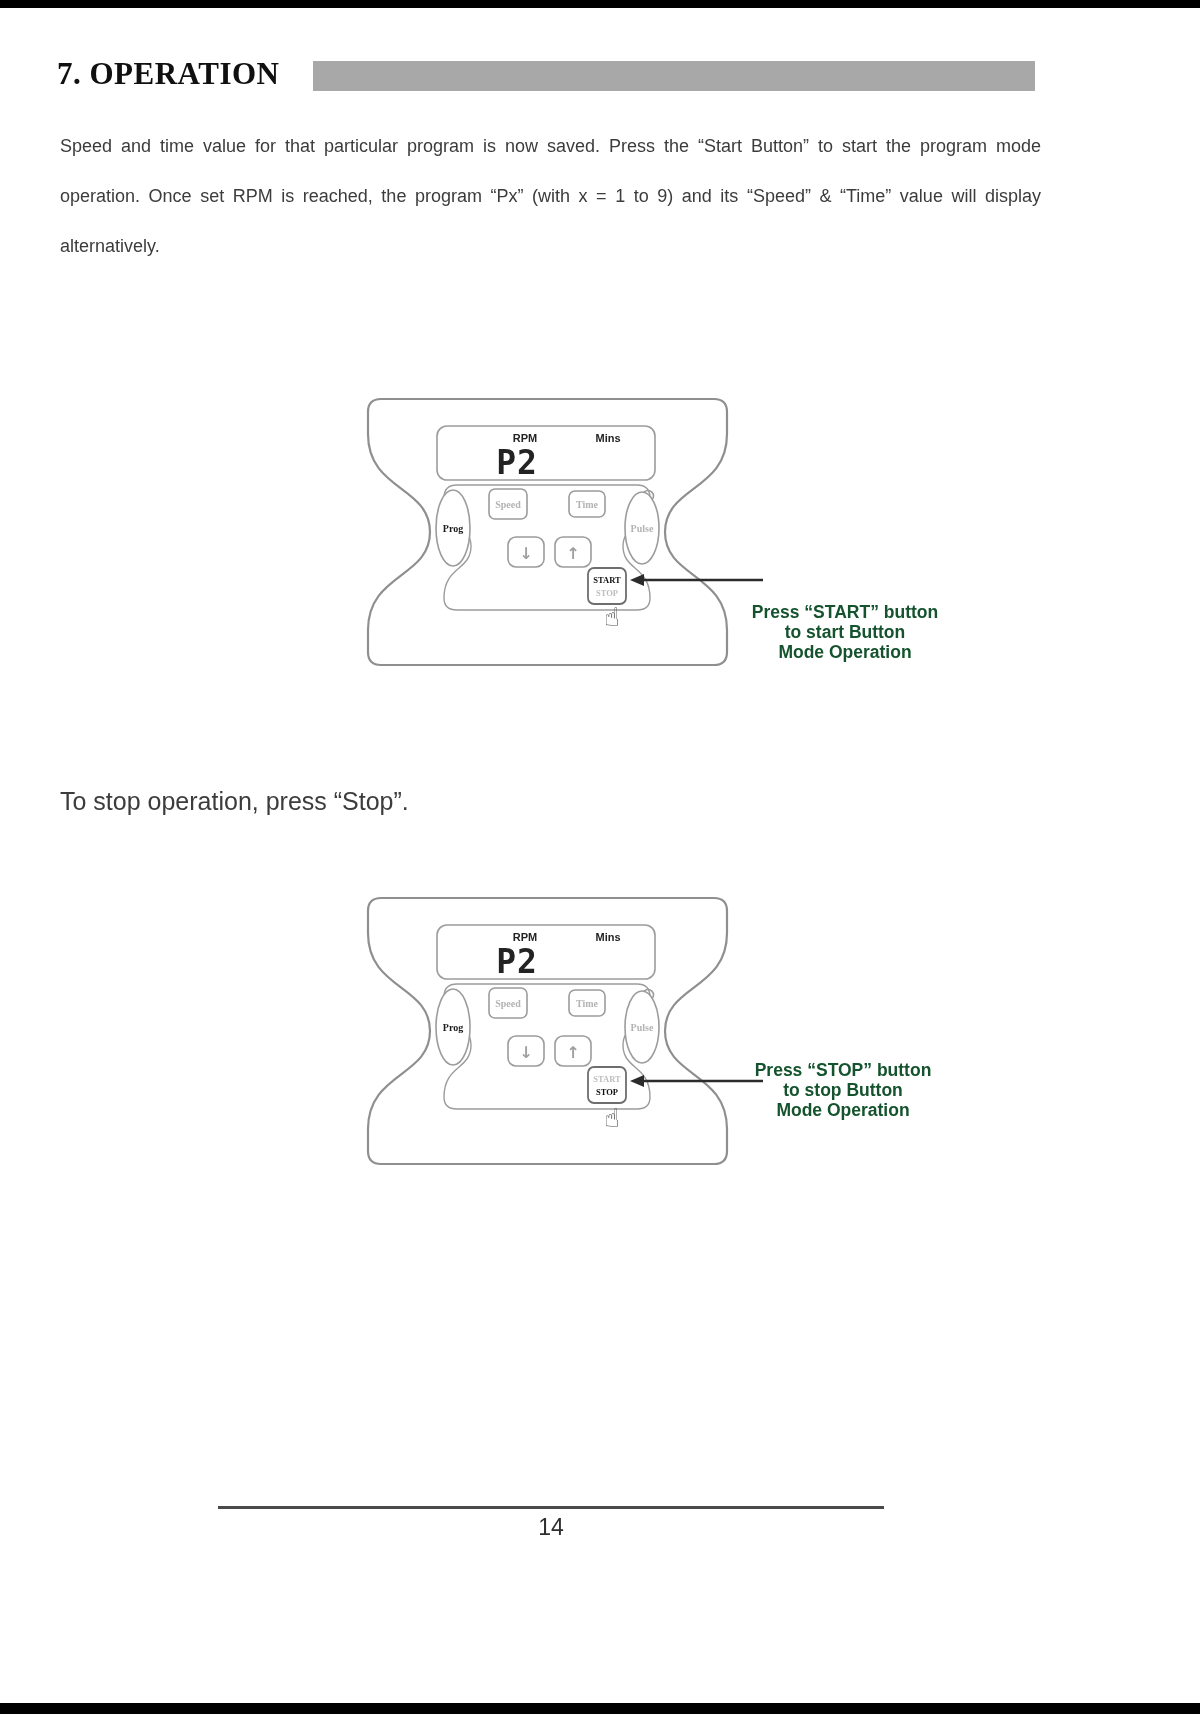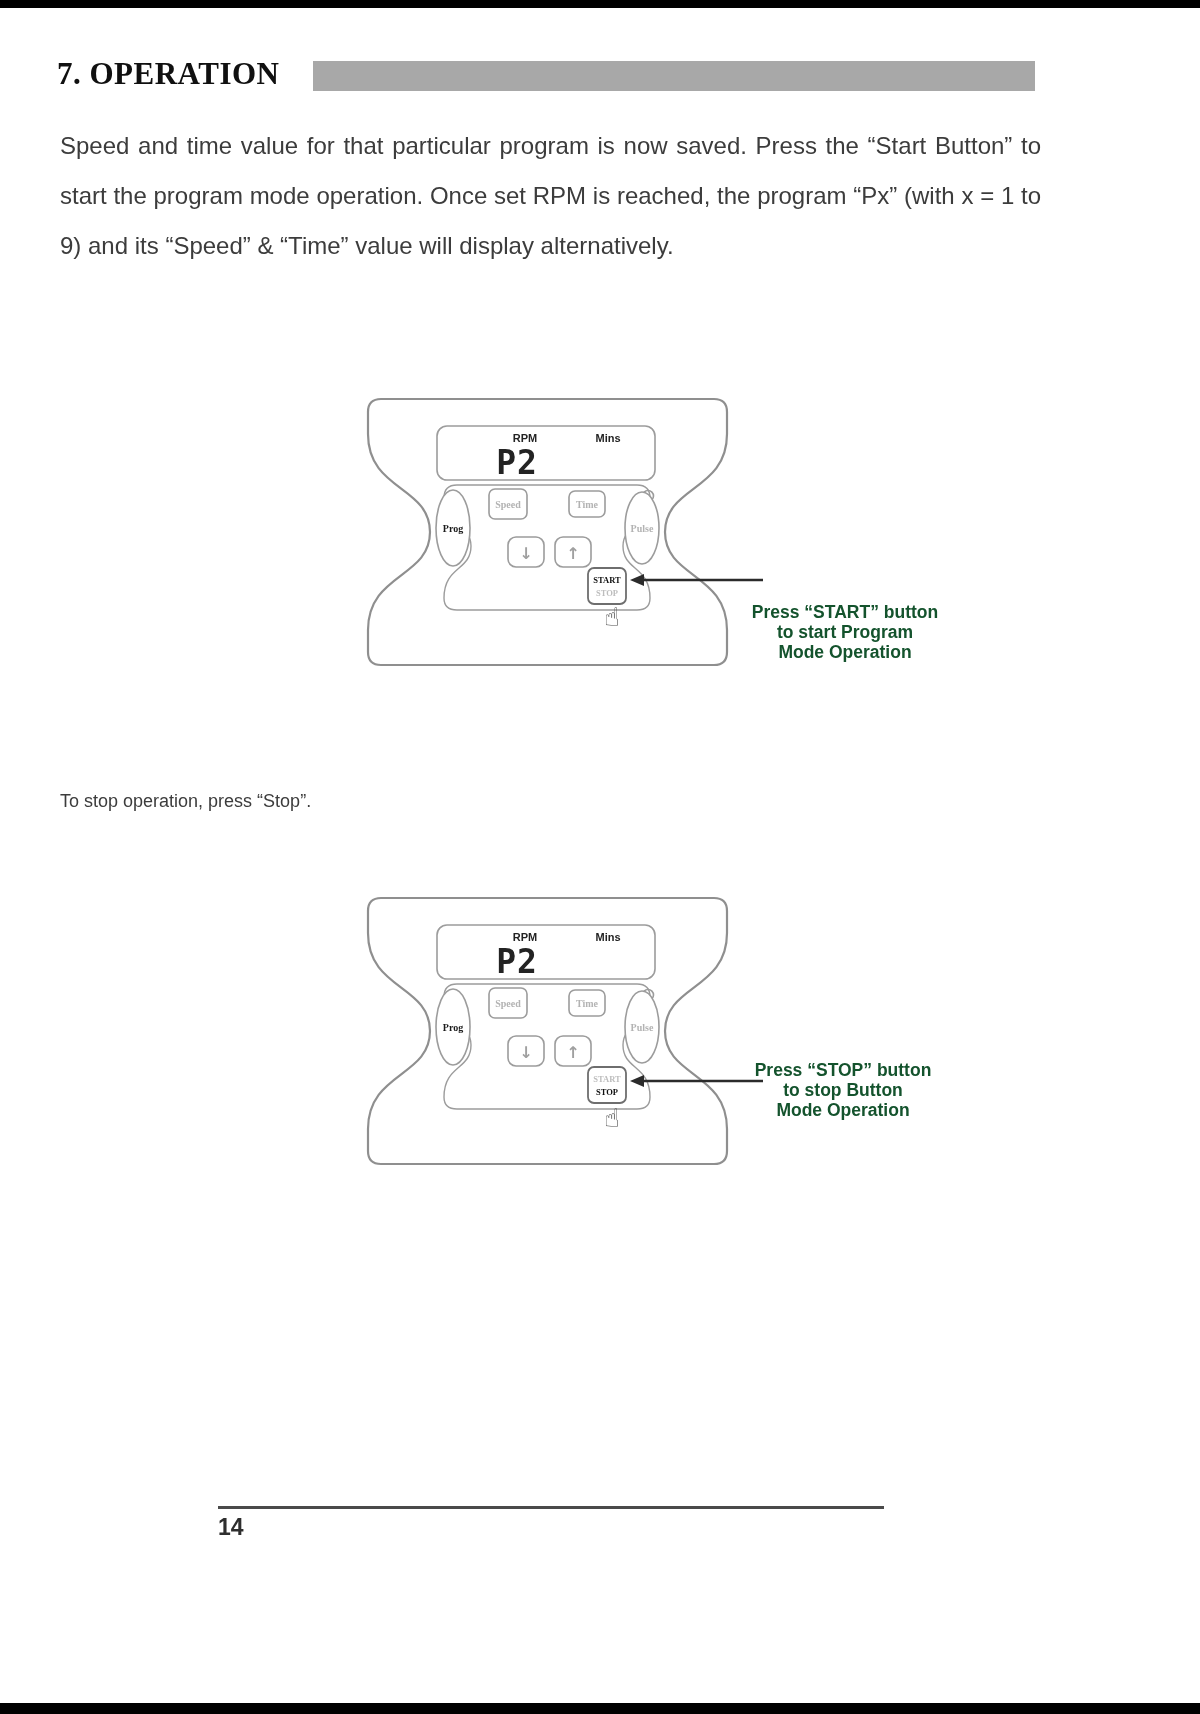--- a/index.html
+++ b/index.html
@@ -10,23 +10,23 @@
   .bar-top    { position:absolute; top:0; left:0; width:100%; height:8px;  background:#000; }
   .bar-bottom { position:absolute; bottom:0; left:0; width:100%; height:11px; background:#000; }
 
   .section-title {
     position:absolute; left:57px; top:56px;
     font-family:"Liberation Serif", serif; font-weight:bold;
     font-size:31px; color:#101010; letter-spacing:0.5px;
   }
   .title-bar { position:absolute; left:313px; top:61px; width:722px; height:30px; background:#a8a8a8; }
 
-  .para { position:absolute; color:#3c3c3c; font-size:24px; line-height:50px; }
+  .para { position:absolute; color:#3c3c3c; font-size:18px; line-height:50px; }
   .p1 { left:60px; top:121px; width:981px; text-align:justify; }
-  .p2 { left:60px; top:776px; font-size:18px; }
+  .p2 { left:60px; top:776px; font-size:25px; }
   .p3 { left:60px; top:1247px; width:981px; text-align:justify; }
 
   .diagram { position:absolute; width:365px; height:278px; }
   .d1 { left:365px; top:396px; }
   .d2 { left:365px; top:895px; }
 
   .panel-svg .shell   { fill:none; stroke:#8f8f8f; stroke-width:2.2; }
   .panel-svg .inner   { fill:none; stroke:#9c9c9c; stroke-width:1.4; }
   .panel-svg .outline { fill:none; stroke:#9c9c9c; stroke-width:1.6; }
   .panel-svg .btn     { fill:#ffffff; stroke:#9c9c9c; stroke-width:1.6; }
@@ -51,21 +51,21 @@
   .c2 { left:630px; top:1073px; }
 
   .annotation {
     position:absolute; width:200px; text-align:center;
     font-weight:bold; font-size:17.5px; line-height:20px; color:#14532d;
   }
   .a1 { left:745px; top:602px; }
   .a2 { left:743px; top:1060px;text-align:center; }
 
   .footer-line { position:absolute; left:218px; top:1506px; width:666px; height:3px; background:#4a4a4a; }
-  .page-num { position:absolute; left:218px; top:1514px; width:666px; text-align:left; font-size:23px; color:#2e2e2e;font-weight:bold; }
+  .page-num { position:absolute; left:218px; top:1514px; width:666px; text-align:center; font-size:23px; color:#2e2e2e; }
 </style>
 </head>
 <body>
 
 <div class="page">
   <div class="bar-top"></div>
 
   <h1 class="section-title">7. OPERATION</h1>
   <div class="title-bar"></div>
 
@@ -98,21 +98,21 @@
       <text class="hand" x="247" y="230">☝</text>
     </svg>
   </div>
 
   <svg class="callout c1" width="134" height="16" viewBox="0 0 134 16">
     <line x1="10" y1="8" x2="133" y2="8"></line>
     <polygon points="0,8 14,2 14,14"></polygon>
   </svg>
   <div class="annotation a1">
     <div>Press “START” button</div>
-    <div>to start Program</div>
+    <div>to start Button</div>
     <div>Mode Operation</div>
   </div>
 
   <p class="para p2">To stop operation, press “Stop”.</p>
 
   <div class="diagram d2">
     <svg class="panel-svg active-stop" width="365" height="278" viewBox="0 0 365 278">
       <path class="shell" d="M16,3 L349,3 Q362,3 362,16 L362,38 C362,95 300,90 300,136 C300,182 362,177 362,234 L362,256 Q362,269 349,269 L16,269 Q3,269 3,256 L3,234 C3,177 65,182 65,136 C65,90 3,95 3,38 L3,16 Q3,3 16,3 Z"></path>
       <rect class="outline" x="72" y="30" width="218" height="54" rx="10"></rect>
       <text class="lbl" x="160" y="46">RPM</text>

